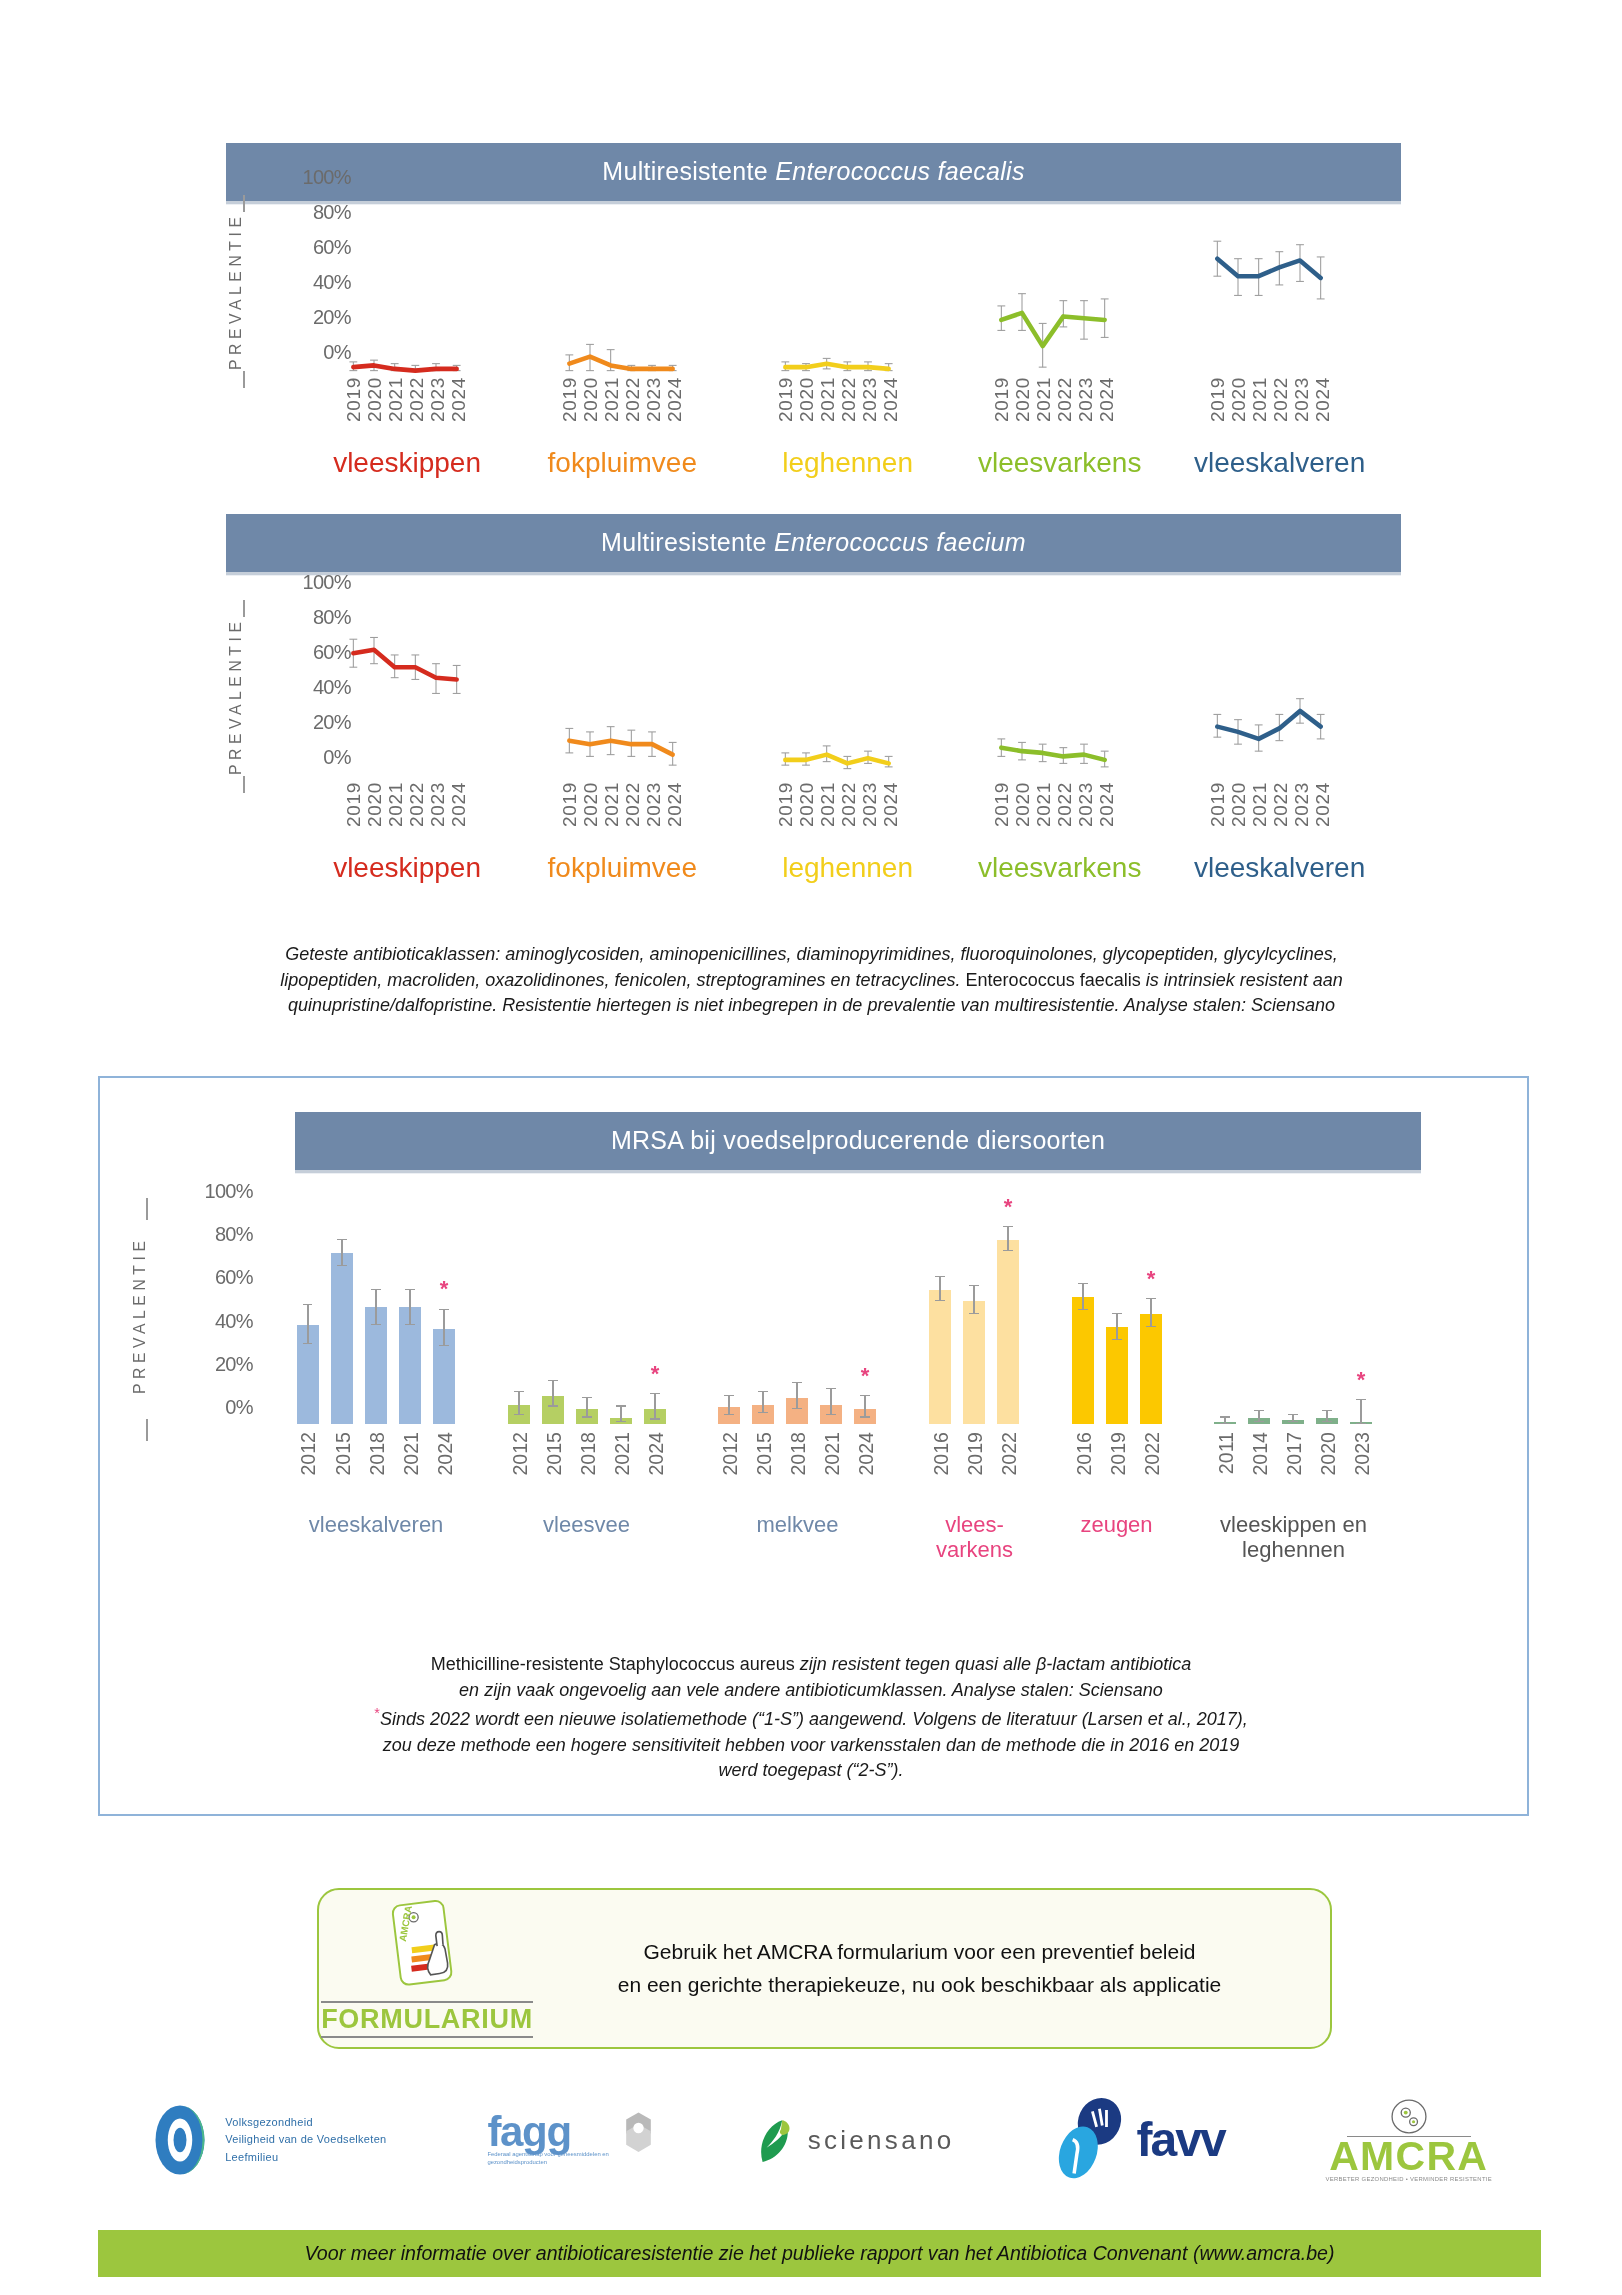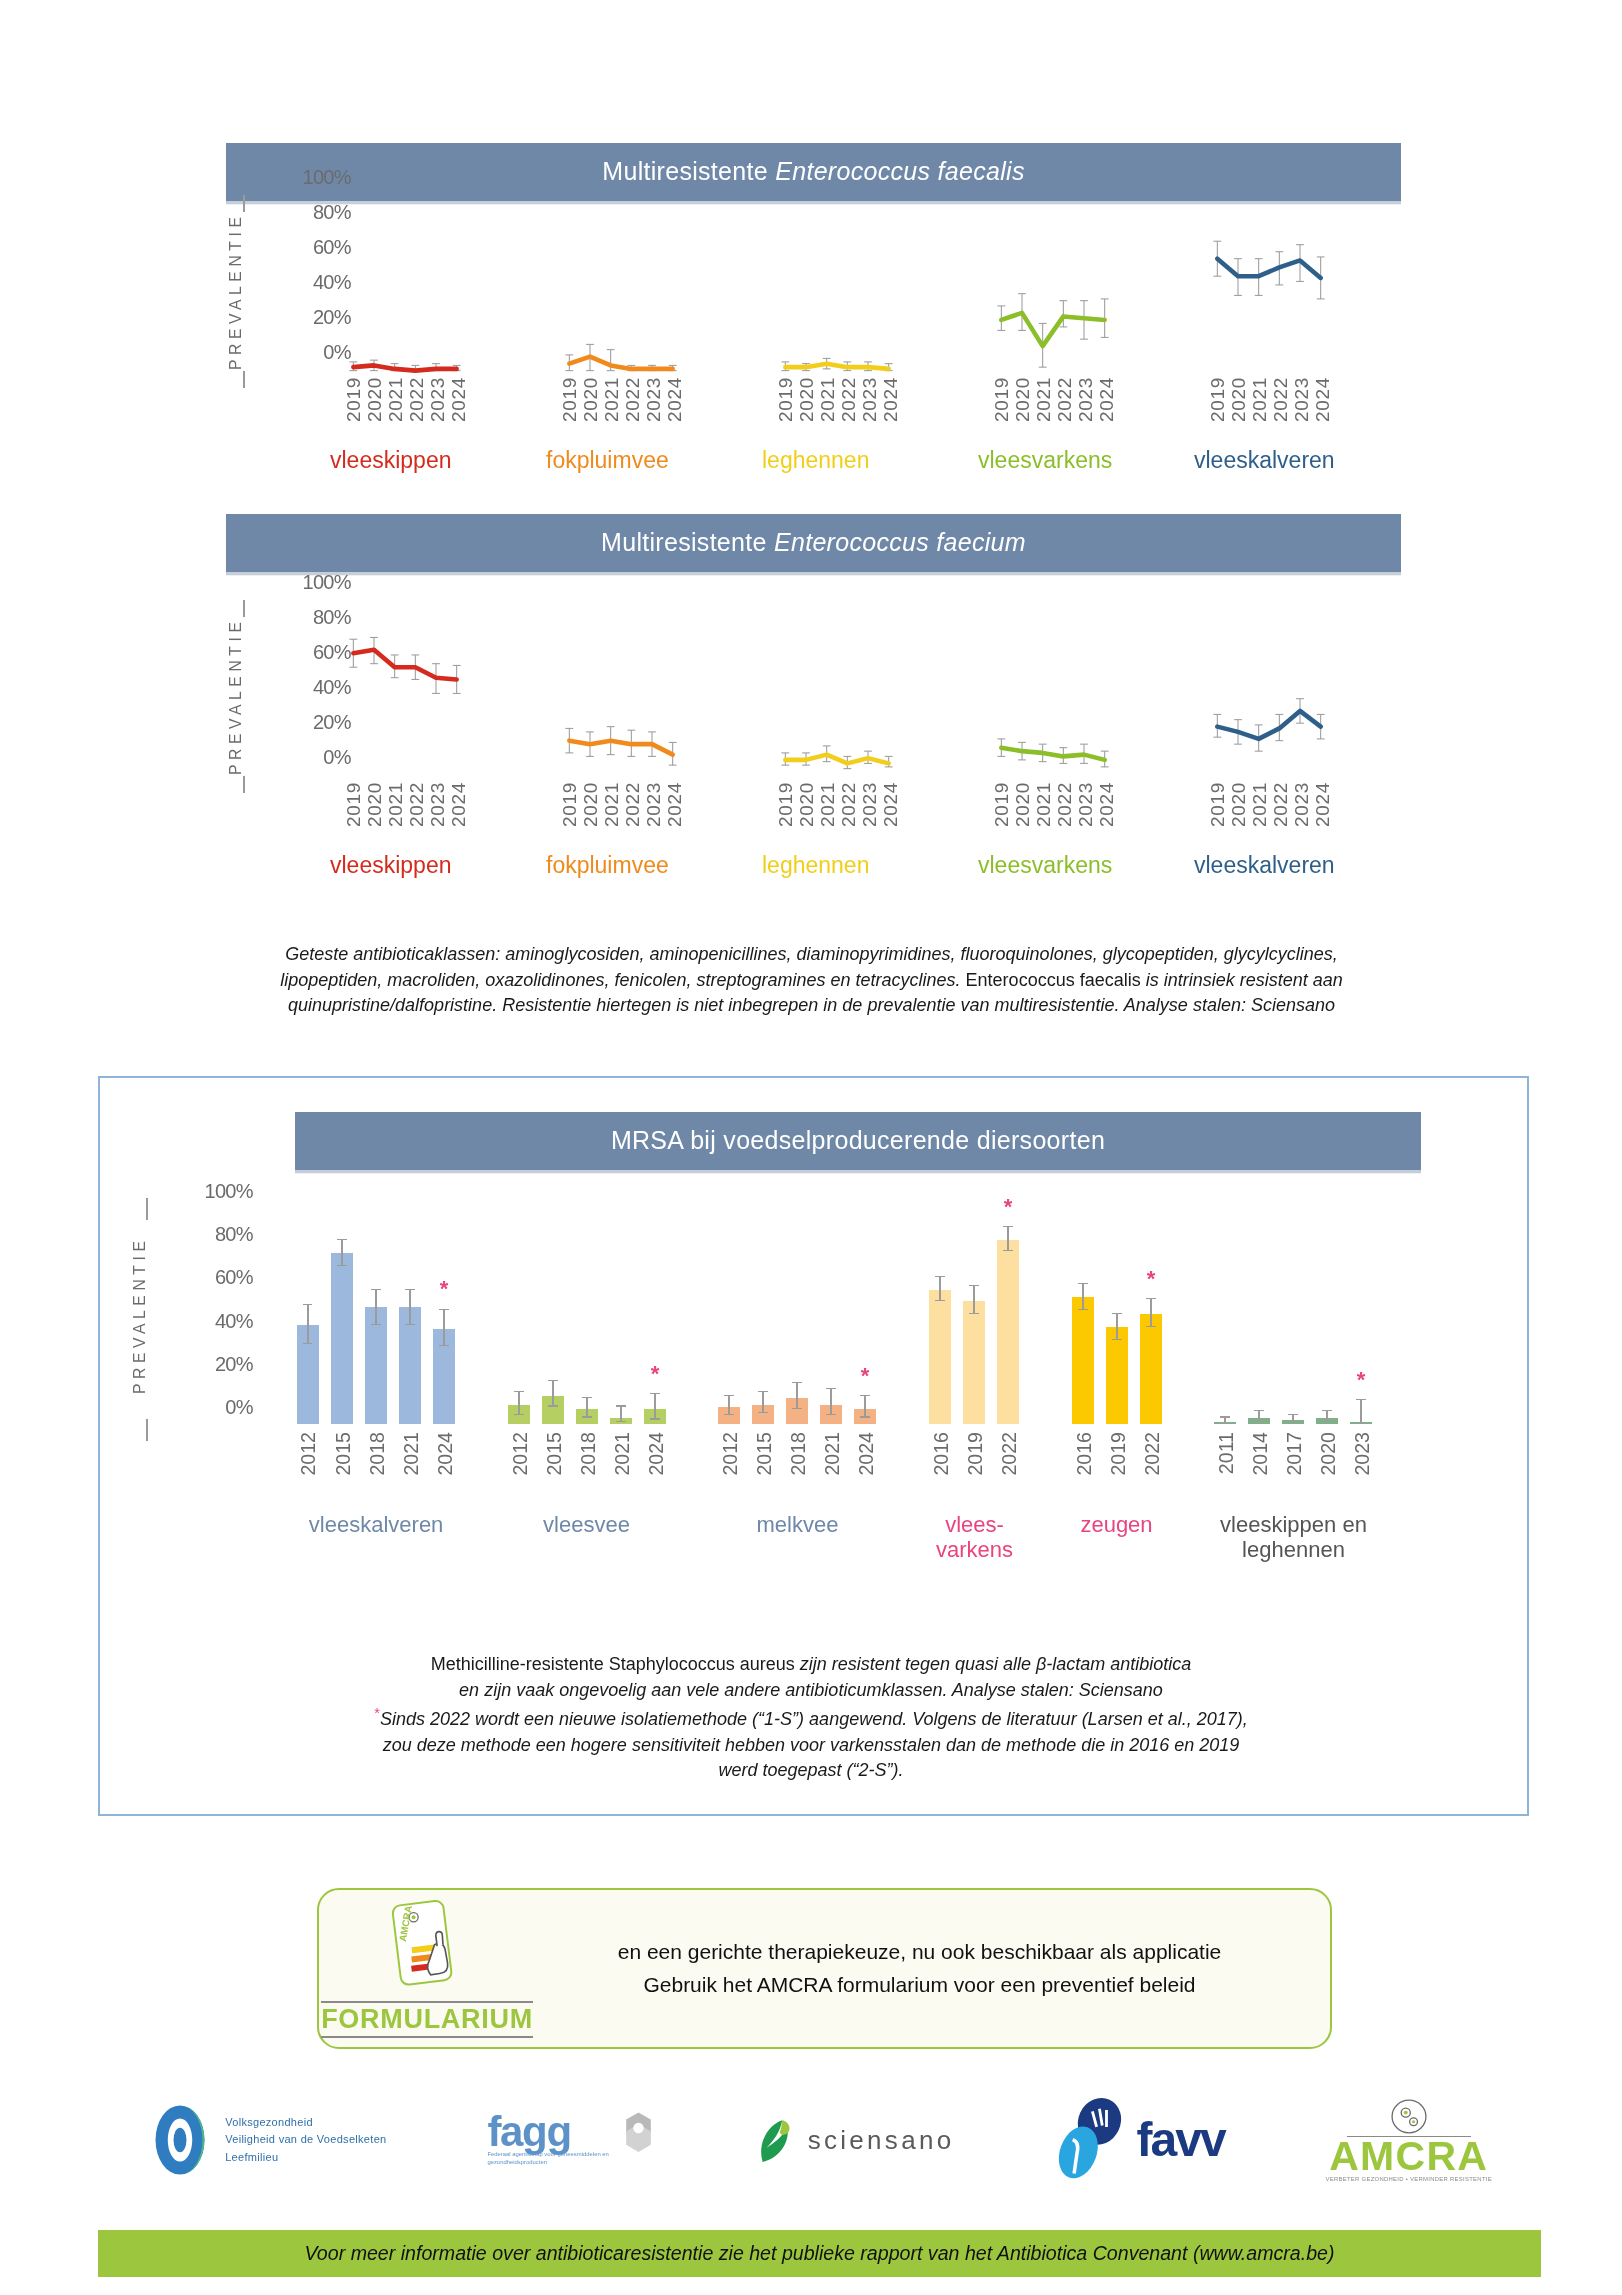--- a/index.html
+++ b/index.html
@@ -35,21 +35,21 @@
   }
   .axis-rule{position:absolute;width:2px;background:#9a9a9a;}
 
   .group{position:absolute;top:0;}
   .group-years{position:absolute;display:flex;}
   .yearlab{
     writing-mode:vertical-rl;transform:rotate(180deg);
     font-size:19px;color:#6b6b6b;letter-spacing:0.7px;text-align:left;
   }
   .group-name{
-    position:absolute;text-align:left;font-size:23px;white-space:nowrap;
+    position:absolute;text-align:right;font-size:28px;white-space:nowrap;
   }
   svg.series{position:absolute;left:0;top:0;overflow:visible;}
 
   
   .note{
     position:absolute;font-size:18px;line-height:1.42;
     color:#1a1a1a;text-align:center;font-style:italic;
   }
   .note .up{font-style:normal;}
 
@@ -722,22 +722,22 @@
         <rect x="36" y="86" width="48" height="9" fill="#f08a1c" transform="rotate(-7 55 67)"></rect>
         <rect x="34" y="100" width="48" height="9" fill="#d52b1e" transform="rotate(-7 55 67)"></rect>
         <path d="M74 70 q12 -6 16 6 l4 22 q2 14 -12 16 l-14 2 q-8 -10 -2 -22 z" fill="#ffffff" stroke="#555" stroke-width="2.5"></path>
         <path d="M78 72 l-2 -16 q0 -6 5 -6 q5 0 5 6 l1 14" fill="#ffffff" stroke="#555" stroke-width="2.5"></path>
       </svg>
       <div style="border-top:2px solid #8a8a8a;border-bottom:2px solid #8a8a8a;padding:1.3px 0;margin-top:3.9px;">
         <span style="font-size:27px;color:#9cc63e;font-weight:bold;letter-spacing:0.7px;">FORMULARIUM</span>
       </div>
     </div>
     <div class="form-text">
+      <div>Gebruik het AMCRA formularium voor een preventief beleid</div>
       <div>en een gerichte therapiekeuze, nu ook beschikbaar als applicatie</div>
-      <div>Gebruik het AMCRA formularium voor een preventief beleid</div>
     </div>
   </div>
 
   <div class="logos" style="left:144px;top:2091px;width:1348px;height:98px;">
 
     <div class="logo">
       <svg width="72" height="72" viewBox="0 0 100 100">
         <ellipse cx="50" cy="50" rx="34" ry="48" fill="#2f7dc0"></ellipse>
         <path d="M50 2 a34 48 0 0 1 0 96 a26 40 0 0 0 0 -96" fill="#4cb88a"></path>
         <ellipse cx="50" cy="50" rx="17" ry="30" fill="#ffffff"></ellipse>

